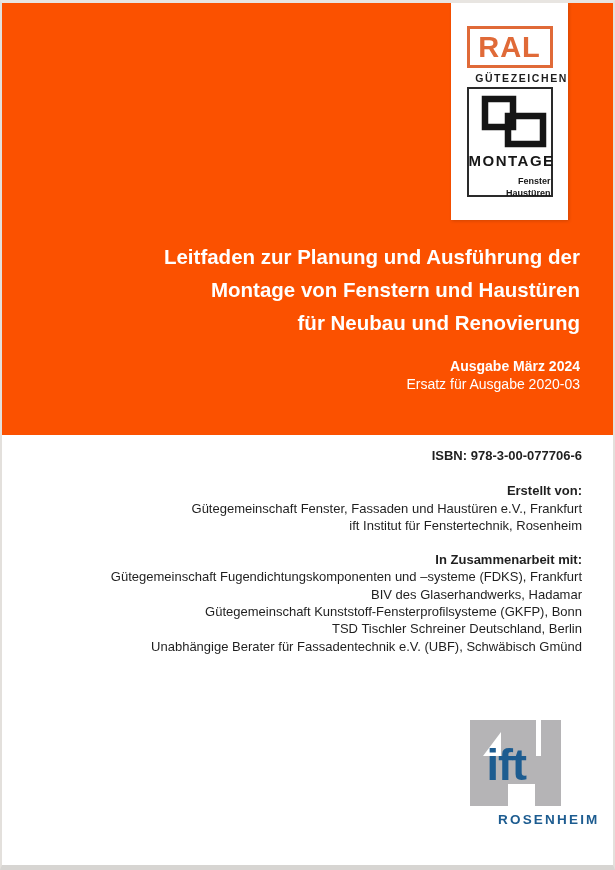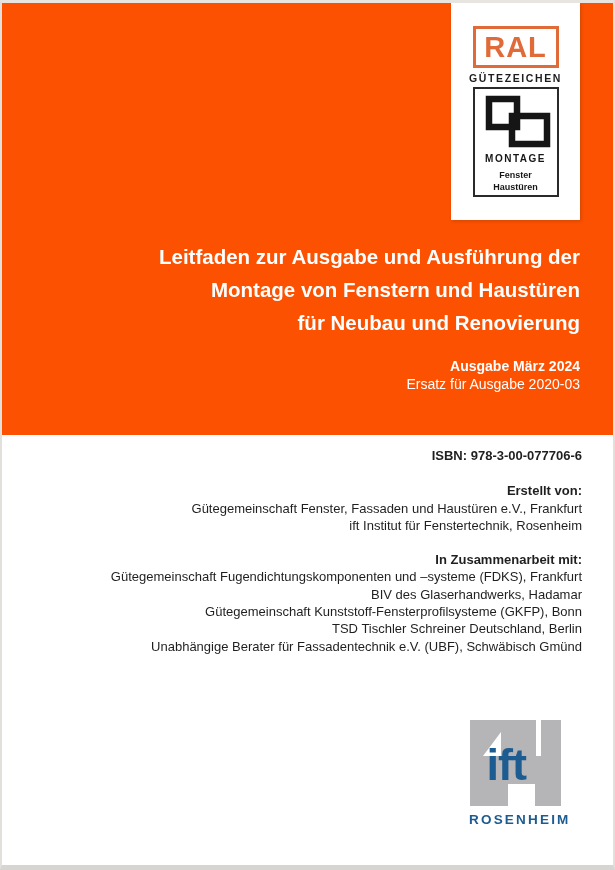--- a/index.html
+++ b/index.html
@@ -16,24 +16,24 @@
     font-family:"Liberation Sans", sans-serif;
     overflow:hidden;
   }
   
   .hero {
     position:absolute; left:0; right:0; top:0; height:432px;
     background:var(--orange,#FB5100);
   }
   
   .ral-badge {
-    position:absolute; left:449px; top:0; width:129px; height:217px;
+    position:absolute; left:449px; top:0; width:117px; height:217px;
     background:#ffffff;
     box-shadow:1px 1px 3px rgba(90,40,10,.25);
-    text-align:center;
+    text-align:right;
     padding-top:23px;
     box-sizing:border-box;
   }
   .ral-frame {
     width:80px; height:36px;
     margin:0 auto;
     border:3px solid var(--ral-orange,#E06A38);
     display:flex; align-items:center; justify-content:center;
   }
   .ral-text {
@@ -47,21 +47,21 @@
   }
   .montage-box {
     width:86px; height:110px;
     margin:3px auto 0;
     border:2px solid #2a2a2a;
     box-sizing:border-box;
     background:#fff;
     padding-top:4px;
   }
   .montage-label {
-    font-size:10px; font-weight:bold; letter-spacing:1.5px;
+    font-size:15px; font-weight:bold; letter-spacing:1.5px;
     color:#171717; line-height:1.1;
   }
   .montage-sub { font-size:9px; font-weight:bold; color:#171717; line-height:1.35; }
   .montage-sub.first { margin-top:5px; }
   
   .title-block {
     position:absolute; right:33px; top:237px;
     text-align:right; color:#ffffff;
   }
   .title-line { font-size:20.5px; font-weight:bold; line-height:33px; white-space:nowrap; }
@@ -83,21 +83,21 @@
   .ift-mark { position:relative; width:91px; height:86px; margin:0 auto;text-align:right; }
   .ift-mark svg { position:absolute; left:0; top:0; }
   .ift-text {
     position:absolute; left:17px; top:2px;
     font-size:45px; font-weight:bold; letter-spacing:-1px;
     color:var(--ift-blue,#1D5C90); line-height:86px;
   }
   .rosenheim {
     margin-top:6px;
     font-size:13.5px; font-weight:bold; letter-spacing:2.2px;
-    color:var(--ift-blue,#1D5C90); white-space:nowrap;
+    color:var(--ift-blue,#1D5C90); white-space:nowrap;margin-left:29px;
   }
 </style>
 </head>
 <body>
 
 <div class="page">
 
   <div class="hero"></div>
 
   <div class="ral-badge">
@@ -110,21 +110,21 @@
         <rect x="12" y="6" width="28" height="28" fill="none" stroke="#151515" stroke-width="6.5"></rect>
         <rect x="35" y="23" width="35" height="28" fill="none" stroke="#151515" stroke-width="6.5"></rect>
       </svg>
       <div class="montage-label">MONTAGE</div>
       <div class="montage-sub first">Fenster</div>
       <div class="montage-sub">Haustüren</div>
     </div>
   </div>
 
   <div class="title-block">
-    <div class="title-line">Leitfaden zur Ausgabe und Ausführung der</div>
+    <div class="title-line">Leitfaden zur Planung und Ausführung der</div>
     <div class="title-line">Montage von Fenstern und Haustüren</div>
     <div class="title-line">für Neubau und Renovierung</div>
     <div class="edition">Ausgabe März 2024</div>
     <div class="replaces">Ersatz für Ausgabe 2020-03</div>
   </div>
 
   <div class="meta-block">
     <div class="isbn">ISBN: 978-3-00-077706-6</div>
 
     <div class="meta-label">Erstellt von:</div>

